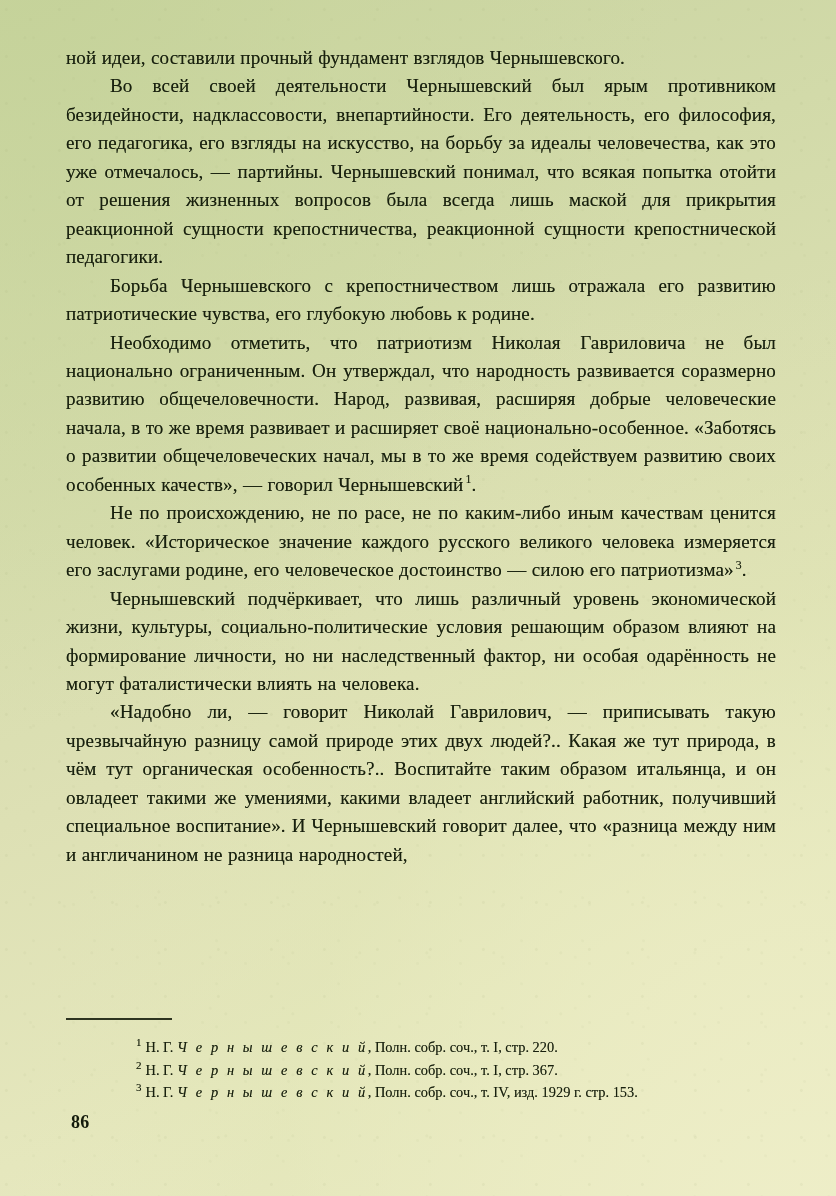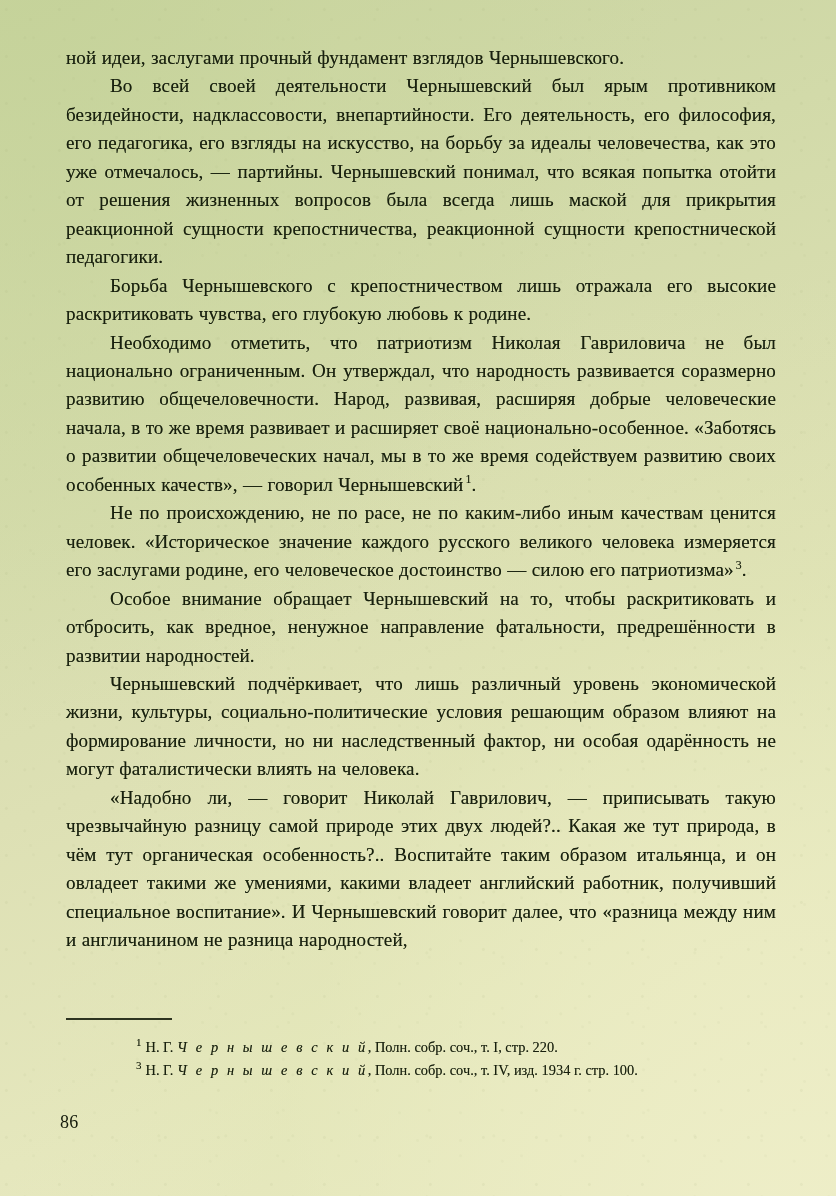--- a/index.html
+++ b/index.html
@@ -99,60 +99,62 @@
     line-height: 0;
     margin-right: 4px;
   }
   .fnname {
     letter-spacing: 2.6px;
     font-style: italic;
   }
 
   #folio {
     position: absolute;
-    left: 60px;
+    left: 71px;
     top: 1112px;
     font-size: 18px;
-    font-weight: normal;
+    font-weight: bold;
     color: #141b0c;
     letter-spacing: 0.3px;
   }
 </style>
 </head>
 <body>
 
 <div id="page">
   <div id="grain"></div>
 
   <div id="textblock">
 
-    <p class="para first"><span>ной идеи, заслугами прочный фундамент взглядов Чернышевского.</span></p>
+    <p class="para first"><span>ной идеи, составили прочный фундамент взглядов Чернышевского.</span></p>
 
     <p class="para"><span>Во всей своей деятельности Чернышевский был ярым противником безидейности, надклассовости, внепартийности. Его деятельность, его философия, его педагогика, его взгляды на искусство, на борьбу за идеалы человечества, как это уже отмечалось, — партийны. Чернышевский понимал, что всякая попытка отойти от решения жизненных вопросов была всегда лишь маской для прикрытия реакционной сущности крепостничества, реакционной сущности крепостнической педагогики.</span></p>
 
-    <p class="para"><span>Борьба Чернышевского с крепостничеством лишь отражала его высокие раскритиковать чувства, его глубокую любовь к родине.</span></p>
+    <p class="para"><span>Борьба Чернышевского с крепостничеством лишь отражала его развитию патриотические чувства, его глубокую любовь к родине.</span></p>
 
     <p class="para"><span>Необходимо отметить, что патриотизм Николая Гавриловича не был национально ограниченным. Он утверждал, что народность развивается соразмерно развитию общечеловечности. Народ, развивая, расширяя добрые человеческие начала, в то же время развивает и расширяет своё национально-особенное. «Заботясь о развитии общечеловеческих начал, мы в то же время содействуем развитию своих особенных качеств», — говорил Чернышевский</span><sup class="fn">1</sup><span>.</span></p>
 
 
     <p class="para"><span>Не по происхождению, не по расе, не по каким-либо иным качествам ценится человек. «Историческое значение каждого русского великого человека измеряется его заслугами родине, его человеческое достоинство — силою его патриотизма»</span><sup class="fn">3</sup><span>.</span></p>
 
-    <p class="para"><span>Особое внимание обращает Чернышевский на то, чтобы раскритиковать и отбросить, как вредное, ненужное направление фатальности, предрешённости в развитии народностей.</span></p>
 
     <p class="para"><span>Чернышевский подчёркивает, что лишь различный уровень экономической жизни, культуры, социально-политические условия решающим образом влияют на формирование личности, но ни наследственный фактор, ни особая одарённость не могут фаталистически влиять на человека.</span></p>
 
     <p class="para"><span>«Надобно ли, — говорит Николай Гаврилович, — приписывать такую чрезвычайную разницу самой природе этих двух людей?.. Какая же тут природа, в чём тут органическая особенность?.. Воспитайте таким образом итальянца, и он овладеет такими же умениями, какими владеет английский работник, получивший специальное воспитание». И Чернышевский говорит далее, что «разница между ним и англичанином не разница народностей,</span></p>
 
   </div>
 
   <div id="rule"></div>
 
   <div id="footnotes">
     <div class="fnrow">
       <span class="fnmark">1</span><span>Н. Г.</span> <span class="fnname">Ч е р н ы ш е в с к и й</span><span>, Полн. собр. соч., т. I, стр. 220.</span>
     </div>
     <div class="fnrow">
-      <span class="fnmark">3</span><span>Н. Г.</span> <span class="fnname">Ч е р н ы ш е в с к и й</span><span>, Полн. собр. соч., т. IV, изд. 1934 г. стр. 100.</span>
+      <span class="fnmark">2</span><span>Н. Г.</span> <span class="fnname">Ч е р н ы ш е в с к и й</span><span>, Полн. собр. соч., т. I, стр. 367.</span>
+    </div>
+    <div class="fnrow">
+      <span class="fnmark">3</span><span>Н. Г.</span> <span class="fnname">Ч е р н ы ш е в с к и й</span><span>, Полн. собр. соч., т. IV, изд. 1929 г. стр. 153.</span>
     </div>
   </div>
 
   <div id="folio">86</div>
 </div>
 
 </body></html>

